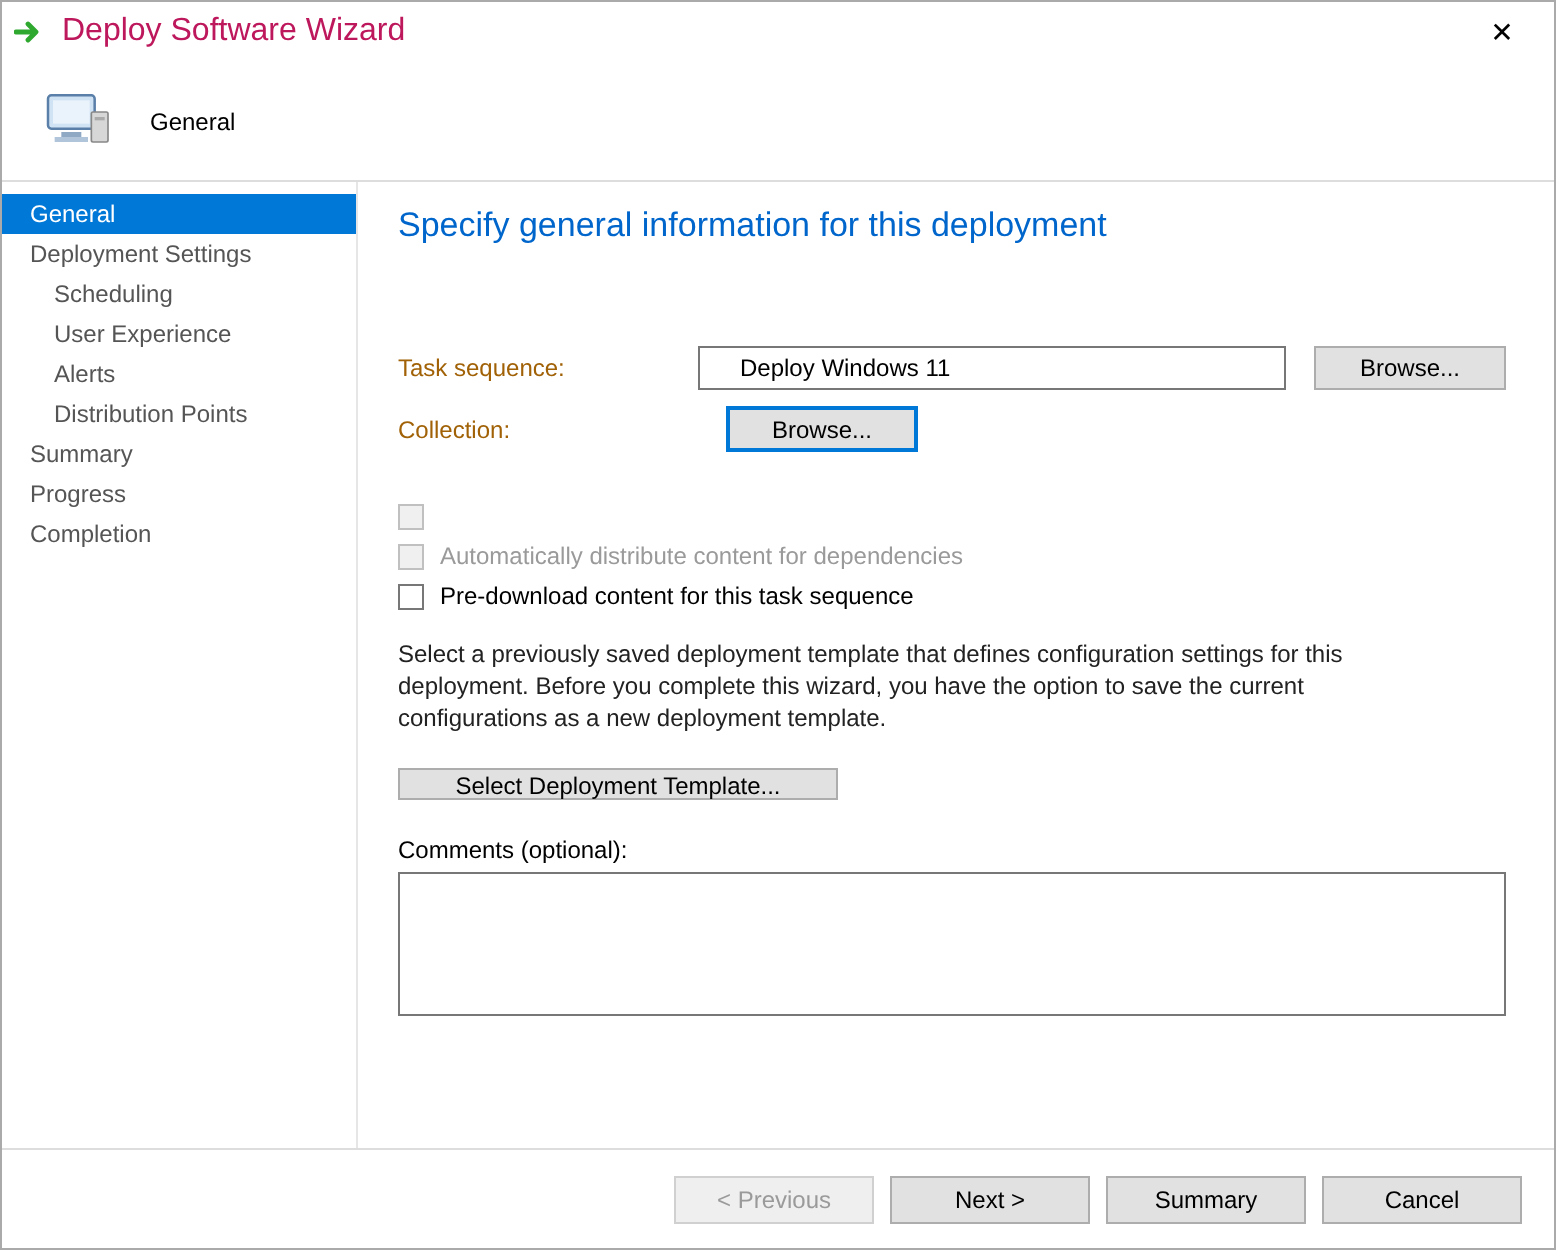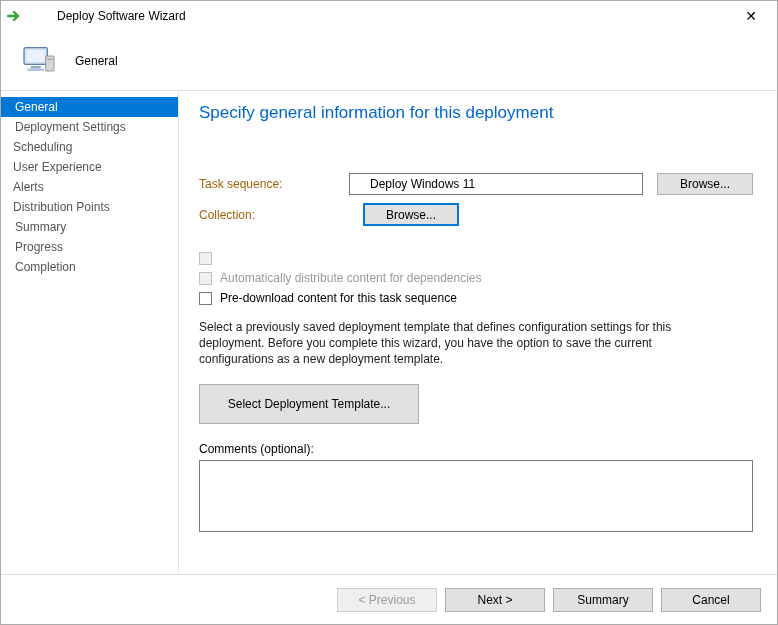--- a/index.html
+++ b/index.html
@@ -23,24 +23,23 @@
       background: #fff;
     }
     .titlebar .arrow-icon {
       width: 18px;
       height: 14px;
       display: flex;
       align-items: center;
       margin-right: 6px;
     }
     .titlebar .title {
-      font-size: 12px;
-      color: #000000;
+      font-size: 16px;
+      color: #be185d;
       flex: 1;
-      margin-left: 26px;
     }
     .titlebar .close {
       width: 40px;
       text-align: center;
       font-size: 14px;
       font-family: Arial, sans-serif;
       cursor: default;
     }
     .header-band {
       height: 60px;
@@ -69,21 +68,21 @@
       border-right: 1px solid #e6e6e6;
       padding-top: 6px;
     }
     .sidebar .item {
       padding: 3px 10px 3px 14px;
       font-size: 12px;
       color: #555;
       cursor: default;
     }
     .sidebar .item.indent {
-      padding-left: 12px;
+      padding-left: 26px;
     }
     .sidebar .item.active {
       background: #0078d7;
       color: #fff;
     }
     .main {
       flex: 1;
       padding: 12px 24px 10px 20px;
       overflow: auto;
     }
@@ -142,21 +141,21 @@
     .check-row.disabled .cb { border-color: #c0c0c0; background: #f0f0f0; }
     .help-text {
       font-size: 12px;
       color: #222;
       margin: 14px 0 16px 0;
       line-height: 1.35;
       max-width: 530px;
     }
     .tpl-btn {
       width: 220px;
-      height: 40px;
+      height: 16px;
       font-size: 12px;
       background: #e1e1e1;
       border: 1px solid #adadad;
       cursor: default;
       margin-bottom: 18px;
       display: block;
     }
     .comments-lbl {
       font-size: 12px;
       margin-bottom: 4px;

